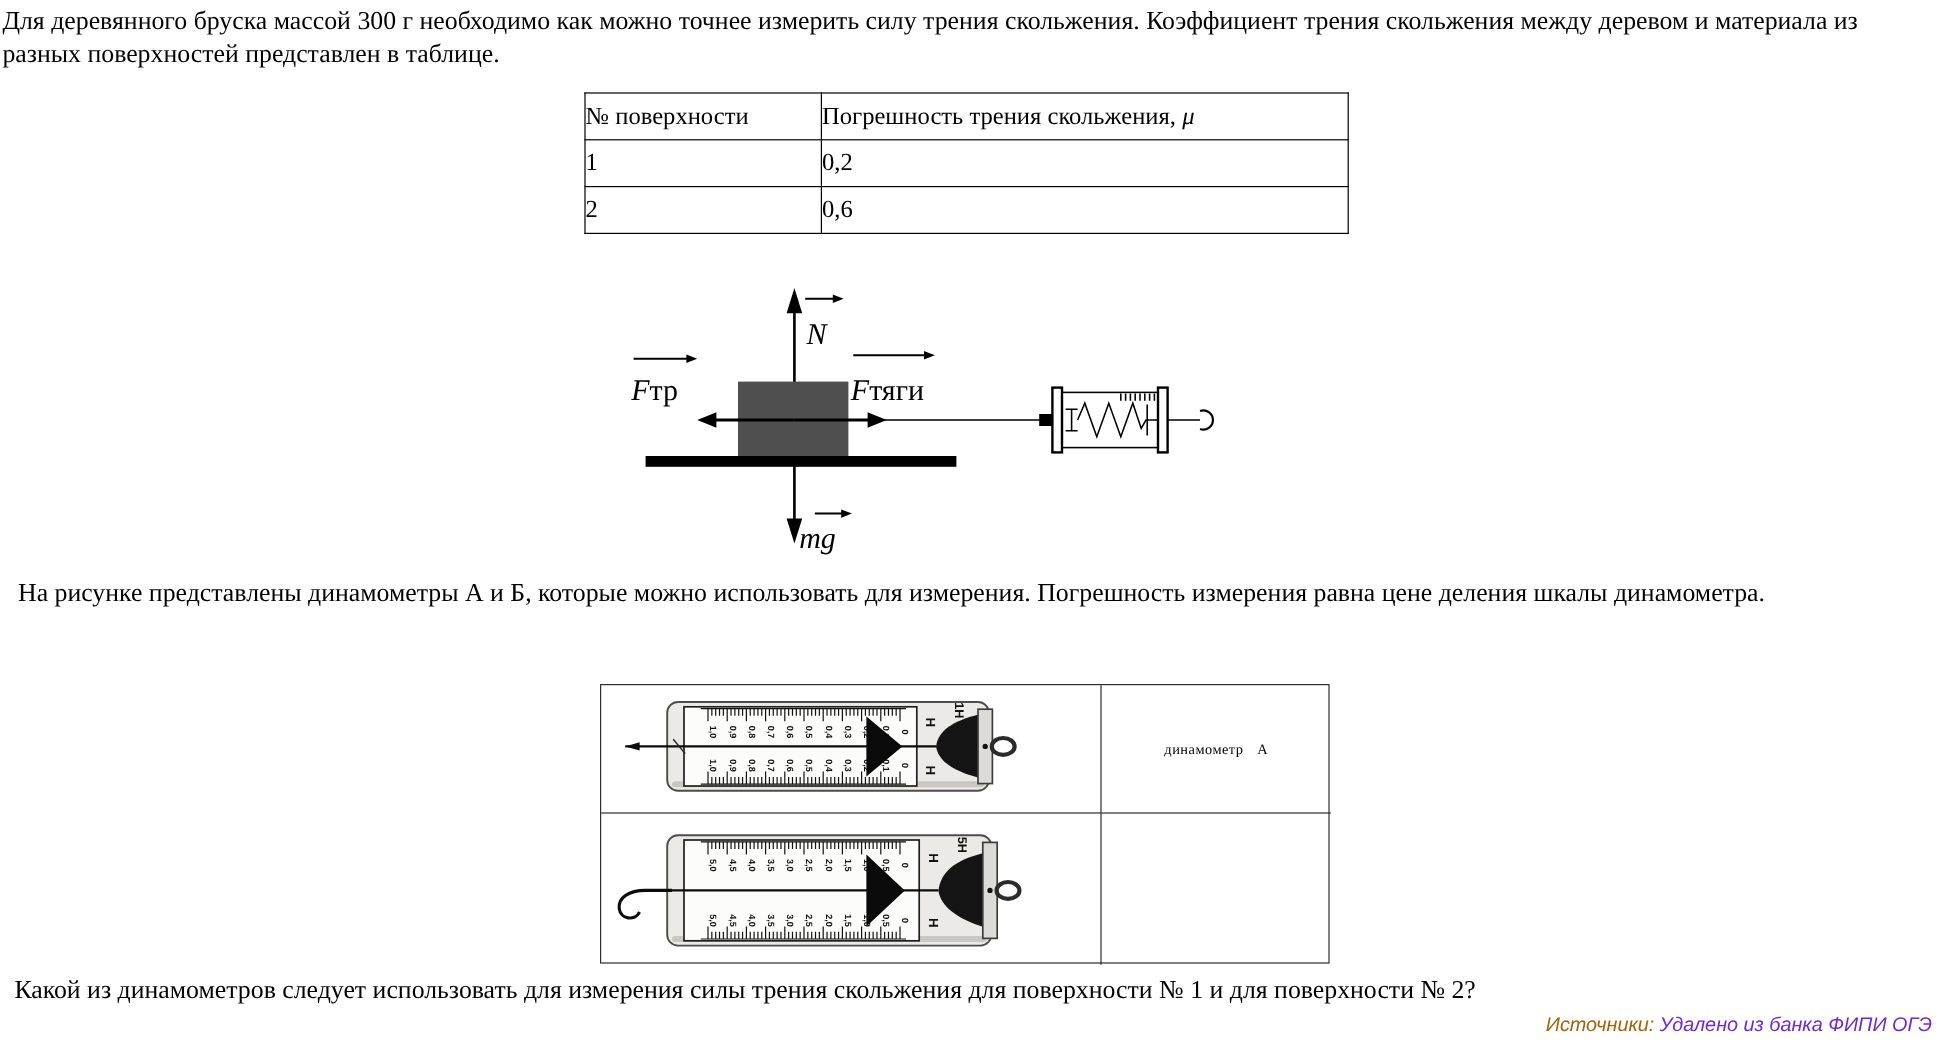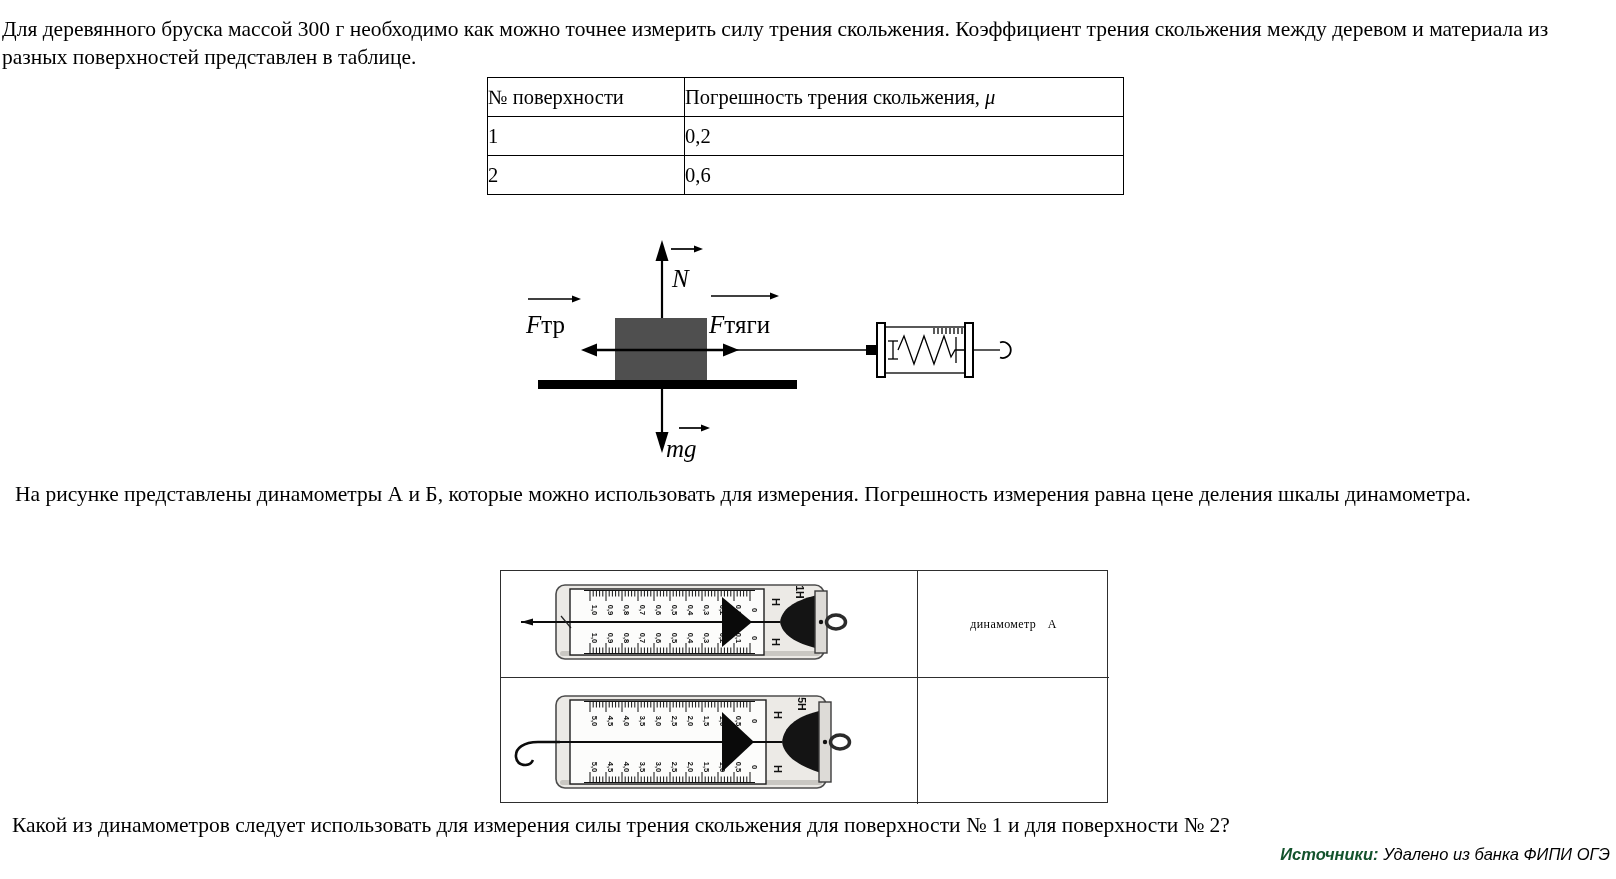--- a/index.html
+++ b/index.html
@@ -1,21 +1,21 @@
 <!DOCTYPE html>
 <html><head>
 <meta charset="utf-8">
 <style>
   html,body{margin:0;padding:0}
   body{
     width:1616px;height:879px;background:#ffffff;color:#000;
     font-family:"Liberation Serif",serif;position:relative;overflow:hidden;
   }
   .para{position:absolute;margin:0;font-size:21.5px;line-height:27.5px}
-  #p1{left:2px;top:16px;width:1596px}
+  #p1{left:2px;top:4px;width:1596px}
   #p2{left:15px;top:481px;width:1510px}
   #question{left:12px;top:812px;width:1600px}
 
   
   .coef{position:absolute;left:487px;top:77px;border-collapse:collapse;
         font-size:20.5px;text-align:left}
   .coef td{border:1.8px solid #000;padding:0;vertical-align:middle}
   .coef .c1{width:196px}
   .coef .c2{width:438px}
   .coef tr td{height:38px}
@@ -41,22 +41,22 @@
   .dg.r1{border-bottom:1.6px solid #2e2e2e}
   .dg.lab{display:flex;align-items:center;justify-content:center;
           font-size:12px;word-spacing:8px;letter-spacing:.4px}
   .dyn-photo{position:absolute}
   #dyn-a-svg{left:516px;top:578px}
   #dyn-b-svg{left:498px;top:684px}
 
   
   .source{position:absolute;top:845px;left:0;width:1610px;text-align:right;
           font-family:"Liberation Sans",sans-serif;font-style:italic;font-size:16.5px}
-  .source .slbl{font-weight:bold;color:#14532d}
-  .source .sval{color:#000000}
+  .source .slbl{font-weight:normal;color:#a16207}
+  .source .sval{color:#6d28d9}
 </style>
 </head>
 <body>
 
 <p class="para" id="p1">Для деревянного бруска массой 300 г необходимо как можно точнее измерить силу трения скольжения. Коэффициент трения скольжения между деревом и материала из разных поверхностей представлен в таблице.</p>
 
 <table class="coef">
   <tbody>
       <tr>
     <td class="c1">№ поверхности</td>

